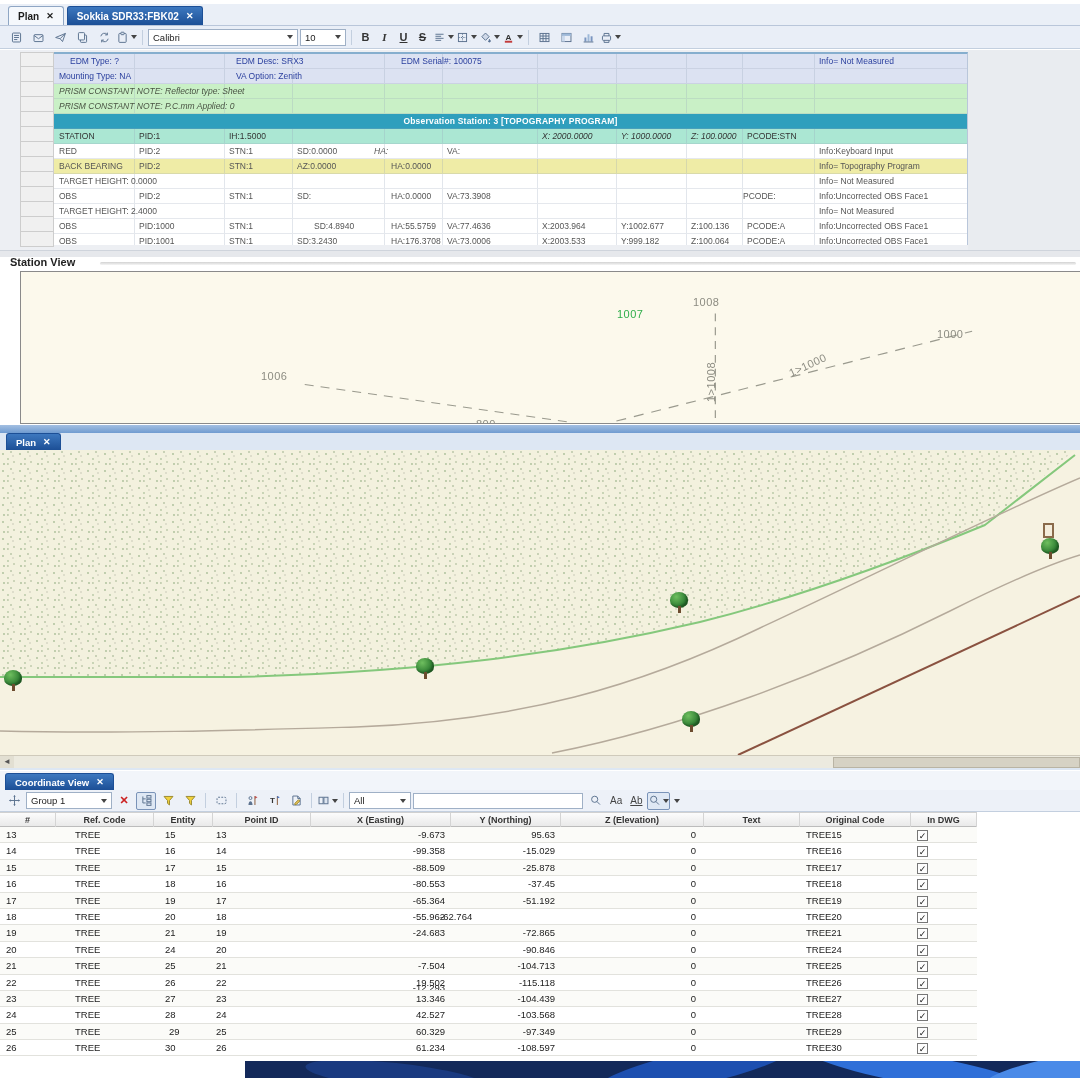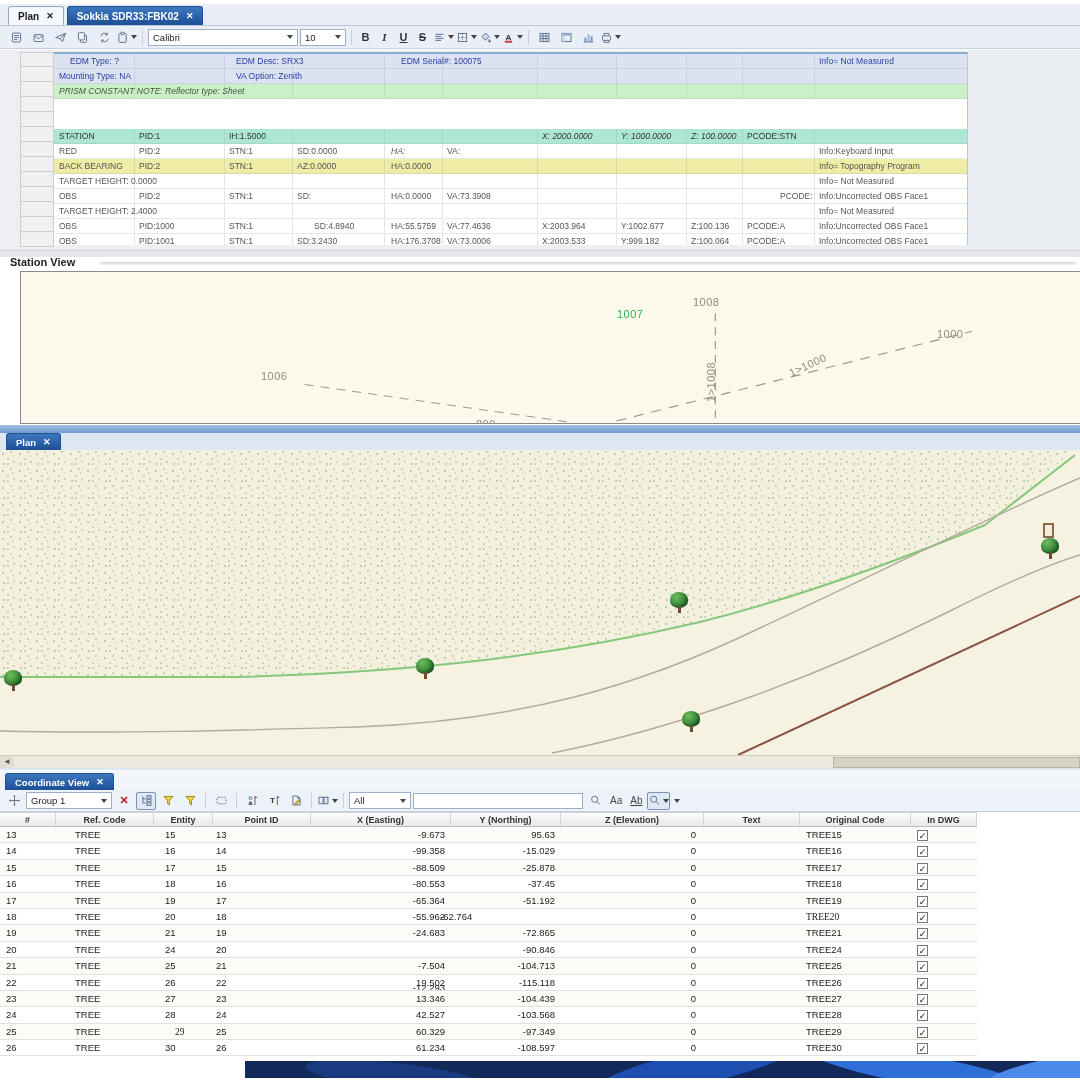--- a/index.html
+++ b/index.html
@@ -269,20 +269,34 @@
             <div class="gseg" style="left: 238px;"></div>
             <div class="gseg" style="left: 330px;"></div>
             <div class="gseg" style="left: 388px;"></div>
             <div class="gseg" style="left: 483px;"></div>
             <div class="gseg" style="left: 562px;"></div>
             <div class="gseg" style="left: 632px;"></div>
             <div class="gseg" style="left: 688px;"></div>
             <div class="gseg" style="left: 760px;"></div>
             <span class="ss-cell" style="left: 5px;">PRISM CONSTANT NOTE: Reflector type: Sheet</span>
           </div>
+          <div class="ss-row" style="top: 45px; background: rgb(201, 240, 198); color: rgb(74, 84, 68); font-style: italic;">
+            <div class="gseg" style="left: 80px;"></div>
+            <div class="gseg" style="left: 170px;"></div>
+            <div class="gseg" style="left: 238px;"></div>
+            <div class="gseg" style="left: 330px;"></div>
+            <div class="gseg" style="left: 388px;"></div>
+            <div class="gseg" style="left: 483px;"></div>
+            <div class="gseg" style="left: 562px;"></div>
+            <div class="gseg" style="left: 632px;"></div>
+            <div class="gseg" style="left: 688px;"></div>
+            <div class="gseg" style="left: 760px;"></div>
+            <span class="ss-cell" style="left: 5px;">PRISM CONSTANT NOTE: P.C.mm Applied: 0</span>
+          </div>
+          <div class="ss-row ss-band" style="top: 60px; background: rgb(47, 159, 189); color: rgb(255, 255, 255);">Observation Station: 3 [TOPOGRAPHY PROGRAM]</div>
           <div class="ss-row" style="top: 75px; background: rgb(171, 231, 211); color: rgb(51, 51, 51);">
             <div class="gseg" style="left: 80px;"></div>
             <div class="gseg" style="left: 170px;"></div>
             <div class="gseg" style="left: 238px;"></div>
             <div class="gseg" style="left: 330px;"></div>
             <div class="gseg" style="left: 388px;"></div>
             <div class="gseg" style="left: 483px;"></div>
             <div class="gseg" style="left: 562px;"></div>
             <div class="gseg" style="left: 632px;"></div>
             <div class="gseg" style="left: 688px;"></div>
@@ -303,21 +317,21 @@
             <div class="gseg" style="left: 388px;"></div>
             <div class="gseg" style="left: 483px;"></div>
             <div class="gseg" style="left: 562px;"></div>
             <div class="gseg" style="left: 632px;"></div>
             <div class="gseg" style="left: 688px;"></div>
             <div class="gseg" style="left: 760px;"></div>
             <span class="ss-cell" style="left: 5px;">RED</span>
             <span class="ss-cell" style="left: 85px;">PID:2</span>
             <span class="ss-cell" style="left: 175px;">STN:1</span>
             <span class="ss-cell" style="left: 243px;">SD:0.0000</span>
-            <span class="ss-cell" style="left: 337px; font-style: italic;">HA:</span>
+            <span class="ss-cell" style="left: 320px; font-style: italic;">HA:</span>
             <span class="ss-cell" style="left: 393px;">VA:</span>
             <span class="ss-cell" style="left: 765px;">Info:Keyboard Input</span>
           </div>
           <div class="ss-row" style="top: 105px; background: rgb(239, 236, 166); color: rgb(85, 85, 85);">
             <div class="gseg" style="left: 80px;"></div>
             <div class="gseg" style="left: 170px;"></div>
             <div class="gseg" style="left: 238px;"></div>
             <div class="gseg" style="left: 330px;"></div>
             <div class="gseg" style="left: 388px;"></div>
             <div class="gseg" style="left: 483px;"></div>
@@ -356,21 +370,21 @@
             <div class="gseg" style="left: 562px;"></div>
             <div class="gseg" style="left: 632px;"></div>
             <div class="gseg" style="left: 688px;"></div>
             <div class="gseg" style="left: 760px;"></div>
             <span class="ss-cell" style="left: 5px;">OBS</span>
             <span class="ss-cell" style="left: 85px;">PID:2</span>
             <span class="ss-cell" style="left: 175px;">STN:1</span>
             <span class="ss-cell" style="left: 243px;">SD:</span>
             <span class="ss-cell" style="left: 337px;">HA:0.0000</span>
             <span class="ss-cell" style="left: 393px;">VA:73.3908</span>
-            <span class="ss-cell" style="left: 726px;">PCODE:</span>
+            <span class="ss-cell" style="left: 689px;">PCODE:</span>
             <span class="ss-cell" style="left: 765px;">Info:Uncorrected OBS Face1</span>
           </div>
           <div class="ss-row" style="top: 150px; background: rgb(255, 255, 255); color: rgb(85, 85, 85);">
             <div class="gseg" style="left: 80px;"></div>
             <div class="gseg" style="left: 170px;"></div>
             <div class="gseg" style="left: 238px;"></div>
             <div class="gseg" style="left: 330px;"></div>
             <div class="gseg" style="left: 388px;"></div>
             <div class="gseg" style="left: 483px;"></div>
             <div class="gseg" style="left: 562px;"></div>
@@ -698,21 +712,21 @@
         </div>
         <div class="crow">
           <div class="ccell" style="left: 6px;">18</div>
           <div class="ccell" style="left: 75px;">TREE</div>
           <div class="ccell" style="left: 165px;">20</div>
           <div class="ccell" style="left: 216px;">18</div>
           <div class="ccell" style="left: 311px; width: 134px; text-align: right;">-55.962</div>
           <div class="ccell" style="left: 440px; width: 104px; text-align: left;">-62.764</div>
           <div class="ccell" style="left: 561px; width: 135px; text-align: right;">0</div>
           <div class="ccell" style="left: 708px;"></div>
-          <div class="ccell" style="left: 806px; font-family: Liberation Serif, serif;">TREE20</div>
+          <div class="ccell" style="left: 806px;">TREE20</div>
           <div class="cb" style="left: 917px;">✓</div>
         </div>
         <div class="crow">
           <div class="ccell" style="left: 6px;">19</div>
           <div class="ccell" style="left: 75px;">TREE</div>
           <div class="ccell" style="left: 165px;">21</div>
           <div class="ccell" style="left: 216px;">19</div>
           <div class="ccell" style="left: 311px; width: 134px; text-align: right;">-24.683</div>
           <div class="ccell" style="left: 451px; width: 104px; text-align: right;">-72.865</div>
           <div class="ccell" style="left: 561px; width: 135px; text-align: right;">0</div>
@@ -776,21 +790,21 @@
           <div class="ccell" style="left: 311px; width: 134px; text-align: right;">42.527</div>
           <div class="ccell" style="left: 451px; width: 104px; text-align: right;">-103.568</div>
           <div class="ccell" style="left: 561px; width: 135px; text-align: right;">0</div>
           <div class="ccell" style="left: 708px;"></div>
           <div class="ccell" style="left: 806px;">TREE28</div>
           <div class="cb" style="left: 917px;">✓</div>
         </div>
         <div class="crow">
           <div class="ccell" style="left: 6px;">25</div>
           <div class="ccell" style="left: 75px;">TREE</div>
-          <div class="ccell" style="left: 175px; font-family: Liberation Serif, serif;">29</div>
+          <div class="ccell" style="left: 169px;">29</div>
           <div class="ccell" style="left: 216px;">25</div>
           <div class="ccell" style="left: 311px; width: 134px; text-align: right;">60.329</div>
           <div class="ccell" style="left: 451px; width: 104px; text-align: right;">-97.349</div>
           <div class="ccell" style="left: 561px; width: 135px; text-align: right;">0</div>
           <div class="ccell" style="left: 708px;"></div>
           <div class="ccell" style="left: 806px;">TREE29</div>
           <div class="cb" style="left: 917px;">✓</div>
         </div>
         <div class="crow">
           <div class="ccell" style="left: 6px;">26</div>

